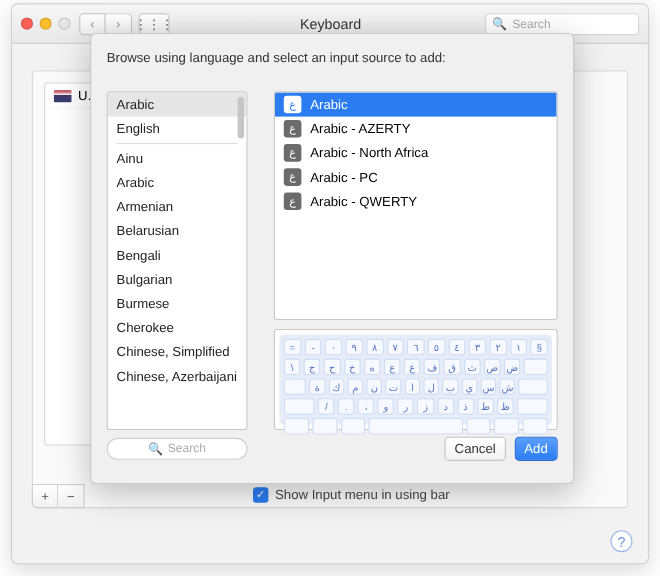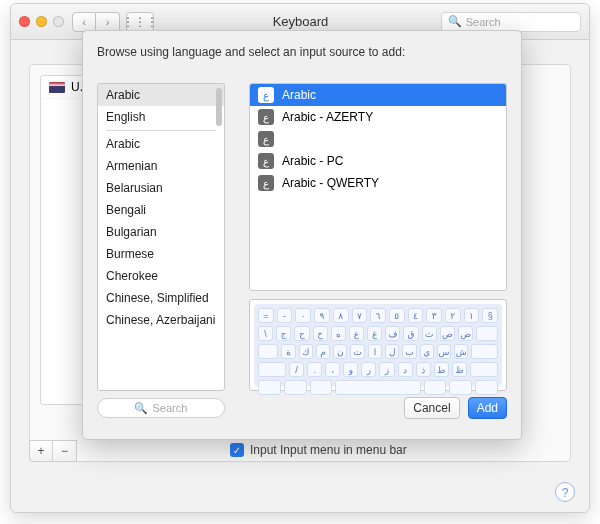--- a/index.html
+++ b/index.html
@@ -119,35 +119,36 @@
         <span class="flag"></span>
         <span>U.S.</span>
       </div>
     </div>
     <div class="plusminus">
       <div class="pm">+</div>
       <div class="pm">−</div>
     </div>
     <div class="showmenu">
       <span class="cb">✓</span>
-      <span>Input Input menu in menu bar</span>
+      <span>Show Input menu in using bar</span>
     </div>
   </div>
 
   <div class="help">?</div>
 </div>
 
 <div class="sheet">
   <div class="prompt">Browse using language and select an input source to add:</div>
   <div class="body">
     <div class="langlist">
       <div class="items" id="langitems">
           <div class="langitem sel">Arabic</div>
           <div class="langitem">English</div>
           <div class="divider"></div>
+          <div class="langitem">Ainu</div>
           <div class="langitem">Arabic</div>
           <div class="langitem">Armenian</div>
           <div class="langitem">Belarusian</div>
           <div class="langitem">Bengali</div>
           <div class="langitem">Bulgarian</div>
           <div class="langitem">Burmese</div>
           <div class="langitem">Cherokee</div>
           <div class="langitem">Chinese, Simplified</div>
           <div class="langitem">Chinese, Azerbaijani</div>
         </div>
@@ -158,20 +159,21 @@
           <div class="srcitem sel">
             <span class="srcicon">ع</span>
             <span>Arabic</span>
           </div>
           <div class="srcitem">
             <span class="srcicon">ع</span>
             <span>Arabic - AZERTY</span>
           </div>
           <div class="srcitem">
             <span class="srcicon">ع</span>
+            <span>Arabic - North Africa</span>
           </div>
           <div class="srcitem">
             <span class="srcicon">ع</span>
             <span>Arabic - PC</span>
           </div>
           <div class="srcitem">
             <span class="srcicon">ع</span>
             <span>Arabic - QWERTY</span>
           </div>
         </div>

